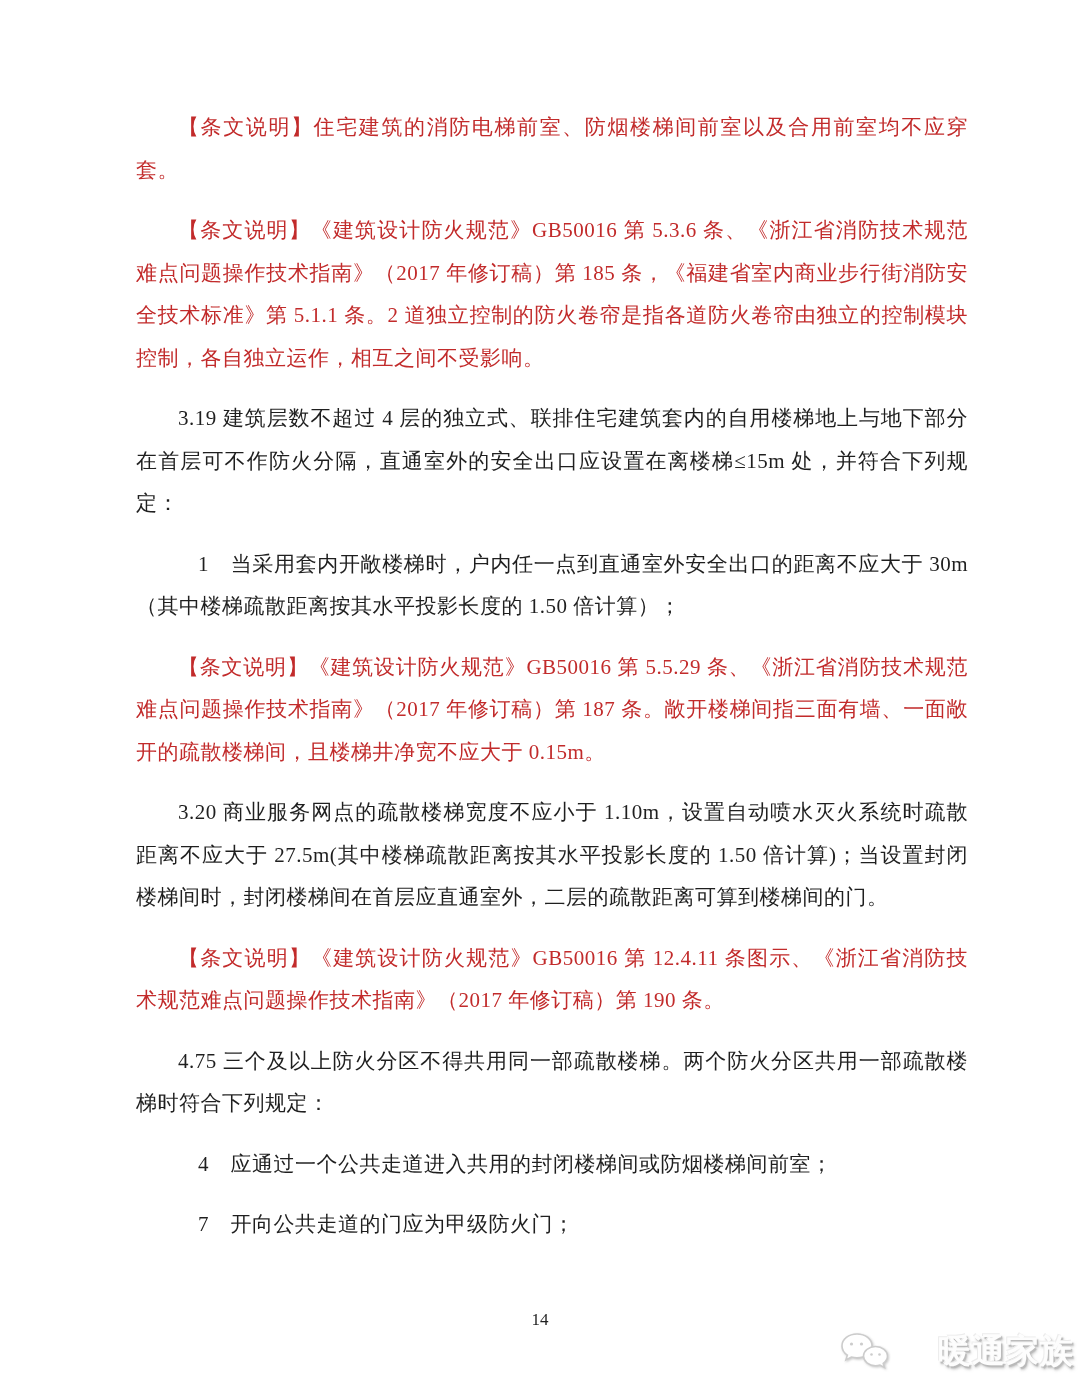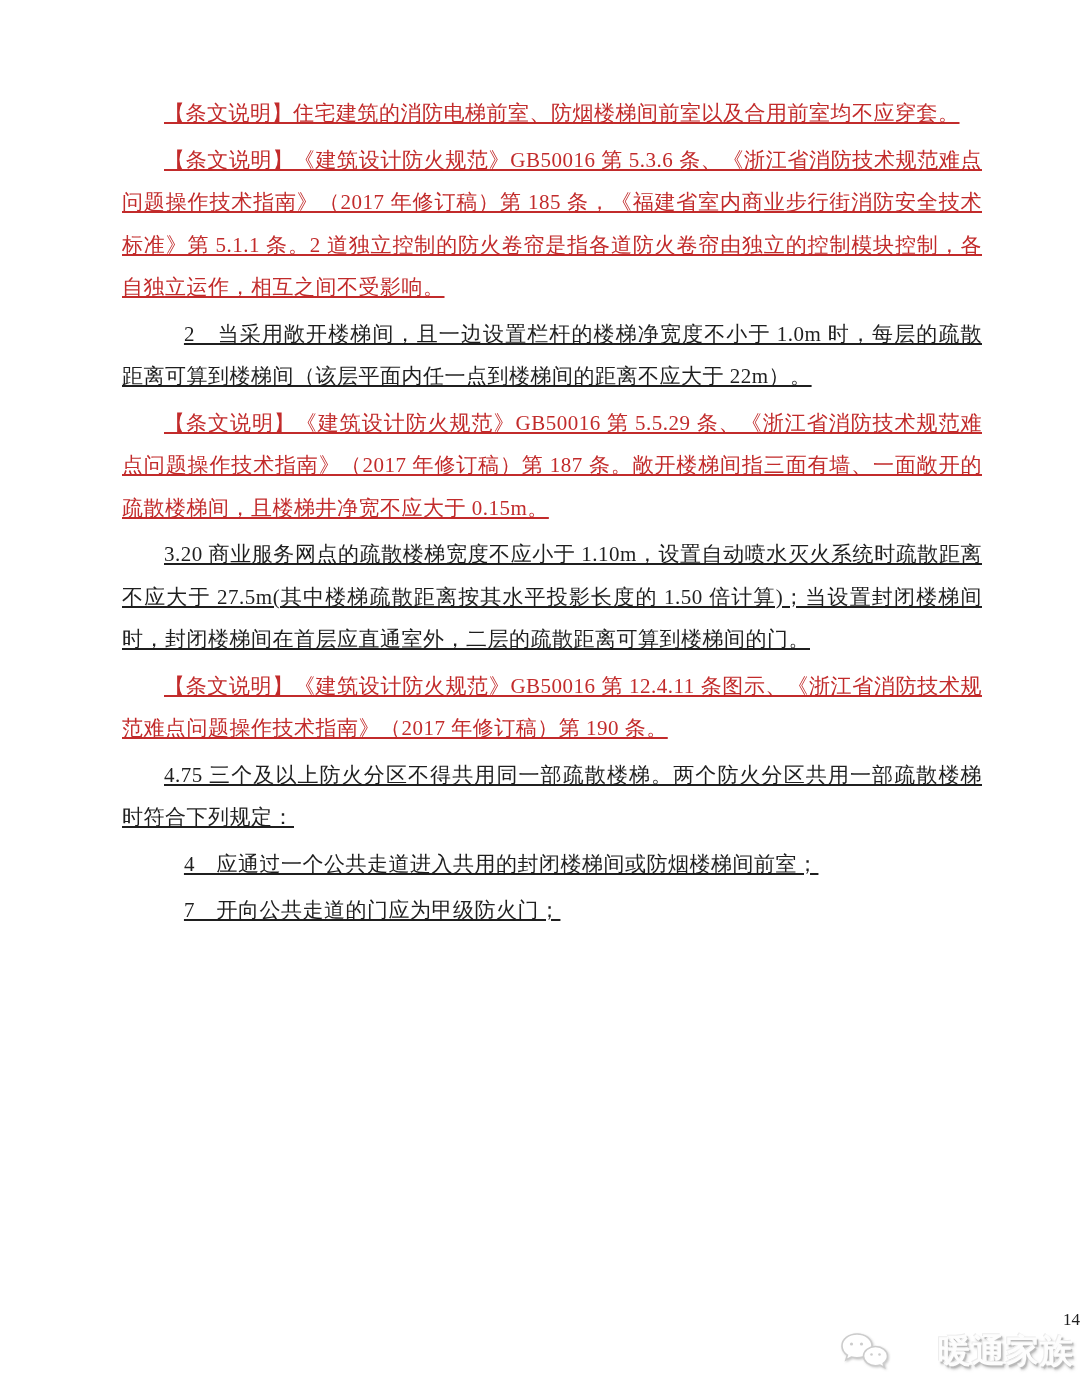--- a/index.html
+++ b/index.html
@@ -22,42 +22,41 @@
     position: absolute;
     top: 88px;
     left: 118px;
     width: 868px;
     text-align: justify;
     font-size: 21px;
     line-height: 42.5px;
     letter-spacing: 0.5px;
   }
   .doc p {
-    margin: 4px;
+    margin: 18px;
     padding: 0;
-    text-decoration: underline;
   }
   .para-note {
     color: var(--note-red, #c22b2b);
     text-indent: 2em;
   }
   .para-clause {
     color: var(--body-text, #1f1f1f);
     text-indent: 2em;
   }
   .para-item {
     color: var(--body-text, #1f1f1f);
     text-indent: 2.95em;
   }
   .footer {
     position: absolute;
     left: 0;
     top: 1310px;
     width: 100%;
-    text-align: right;
+    text-align: center;
     font-size: 17px;
     color: #1f1f1f;
   }
   .watermark {
     position: absolute;
     right: 6px;
     bottom: 24px;
     display: flex;
     align-items: center;
     gap: 6px;
@@ -80,21 +79,22 @@
   }
 </style>
 </head>
 <body>
 
 <div class="page">
 
   <div class="doc">
     <p class="para-note">【条文说明】住宅建筑的消防电梯前室、防烟楼梯间前室以及合用前室均不应穿套。</p>
     <p class="para-note">【条文说明】《建筑设计防火规范》GB50016 第 5.3.6 条、《浙江省消防技术规范难点问题操作技术指南》（2017 年修订稿）第 185 条，《福建省室内商业步行街消防安全技术标准》第 5.1.1 条。2 道独立控制的防火卷帘是指各道防火卷帘由独立的控制模块控制，各自独立运作，相互之间不受影响。</p>
-    <p class="para-item">2　当采用敞开楼梯间，且一边设置栏杆的楼梯净宽度不小于 1.0m 时，每层的疏散距离可算到楼梯间（该层平面内任一点到楼梯间的距离不应大于 22m）。</p>
+    <p class="para-clause">3.19 建筑层数不超过 4 层的独立式、联排住宅建筑套内的自用楼梯地上与地下部分在首层可不作防火分隔，直通室外的安全出口应设置在离楼梯≤15m 处，并符合下列规定：</p>
+    <p class="para-item">1　当采用套内开敞楼梯时，户内任一点到直通室外安全出口的距离不应大于 30m（其中楼梯疏散距离按其水平投影长度的 1.50 倍计算）；</p>
     <p class="para-note">【条文说明】《建筑设计防火规范》GB50016 第 5.5.29 条、《浙江省消防技术规范难点问题操作技术指南》（2017 年修订稿）第 187 条。敞开楼梯间指三面有墙、一面敞开的疏散楼梯间，且楼梯井净宽不应大于 0.15m。</p>
     <p class="para-clause">3.20 商业服务网点的疏散楼梯宽度不应小于 1.10m，设置自动喷水灭火系统时疏散距离不应大于 27.5m(其中楼梯疏散距离按其水平投影长度的 1.50 倍计算)；当设置封闭楼梯间时，封闭楼梯间在首层应直通室外，二层的疏散距离可算到楼梯间的门。</p>
     <p class="para-note">【条文说明】《建筑设计防火规范》GB50016 第 12.4.11 条图示、《浙江省消防技术规范难点问题操作技术指南》（2017 年修订稿）第 190 条。</p>
     <p class="para-clause">4.75 三个及以上防火分区不得共用同一部疏散楼梯。两个防火分区共用一部疏散楼梯时符合下列规定：</p>
     <p class="para-item">4　应通过一个公共走道进入共用的封闭楼梯间或防烟楼梯间前室；</p>
     <p class="para-item">7　开向公共走道的门应为甲级防火门；</p>
   </div>
 
   <div class="footer">14</div>
 

